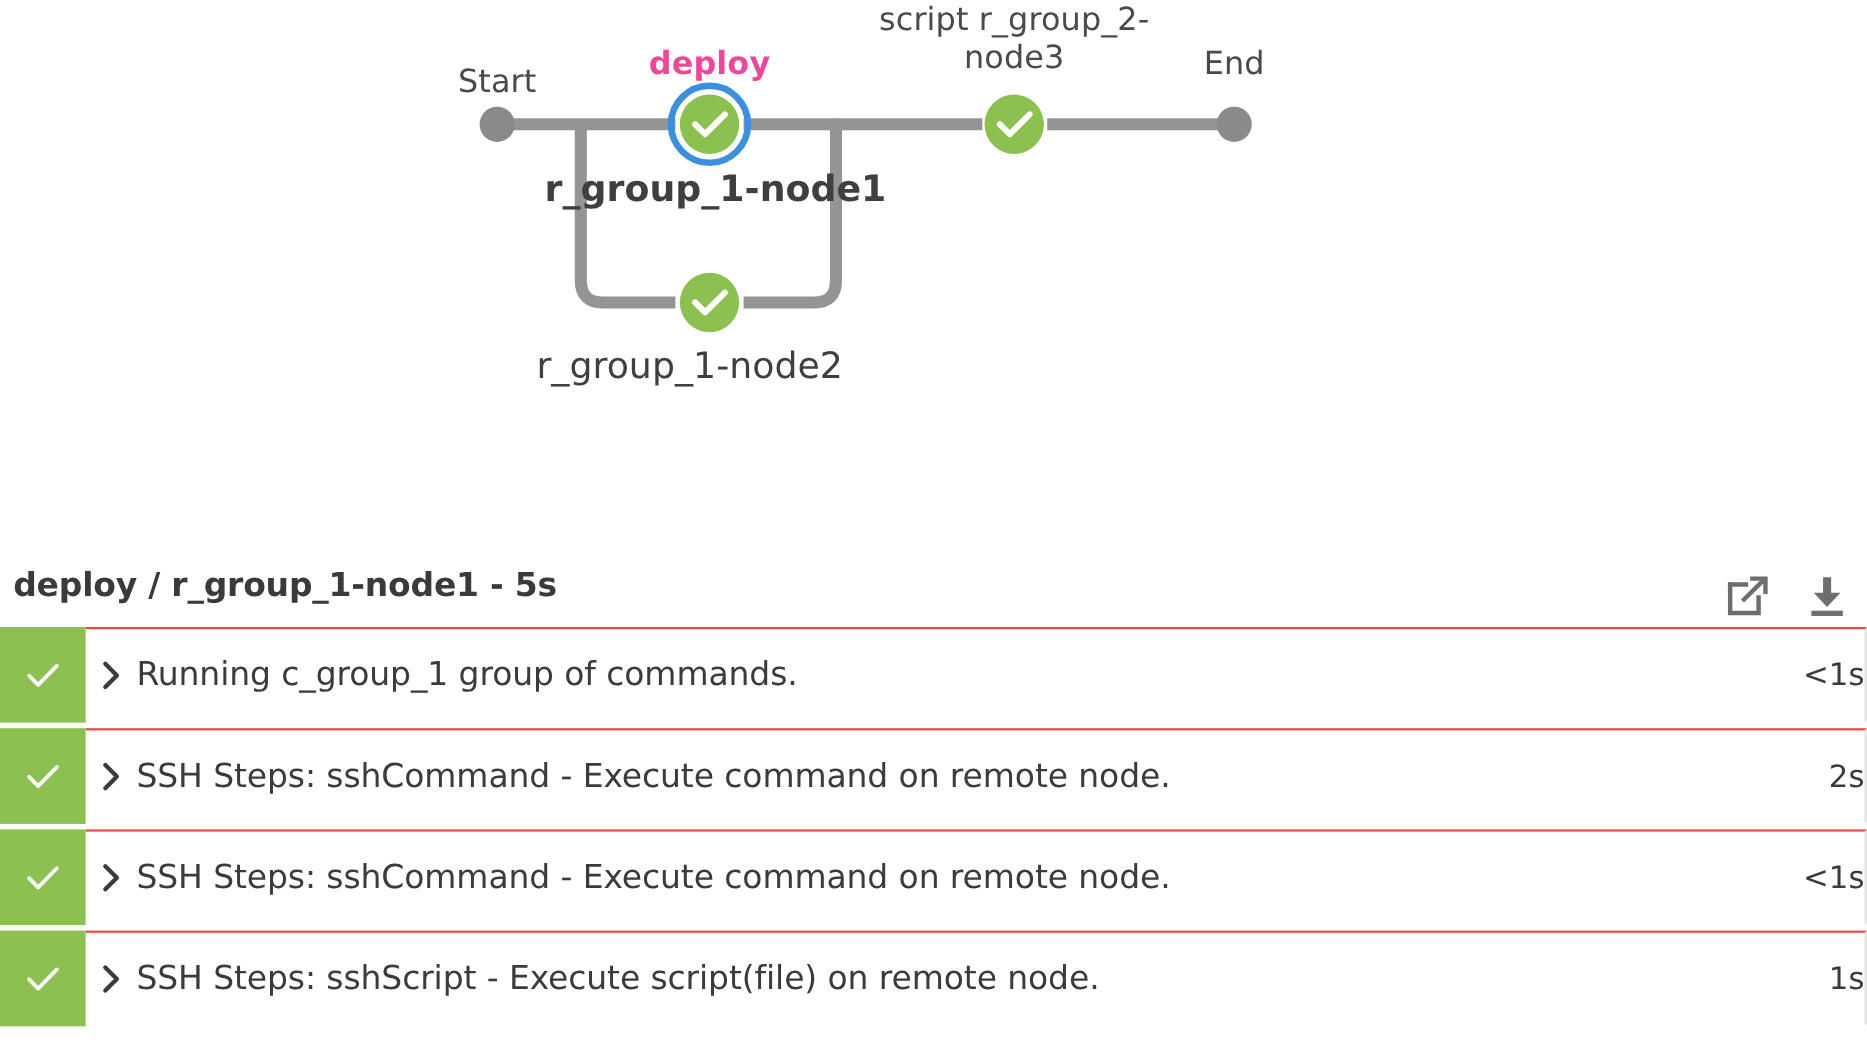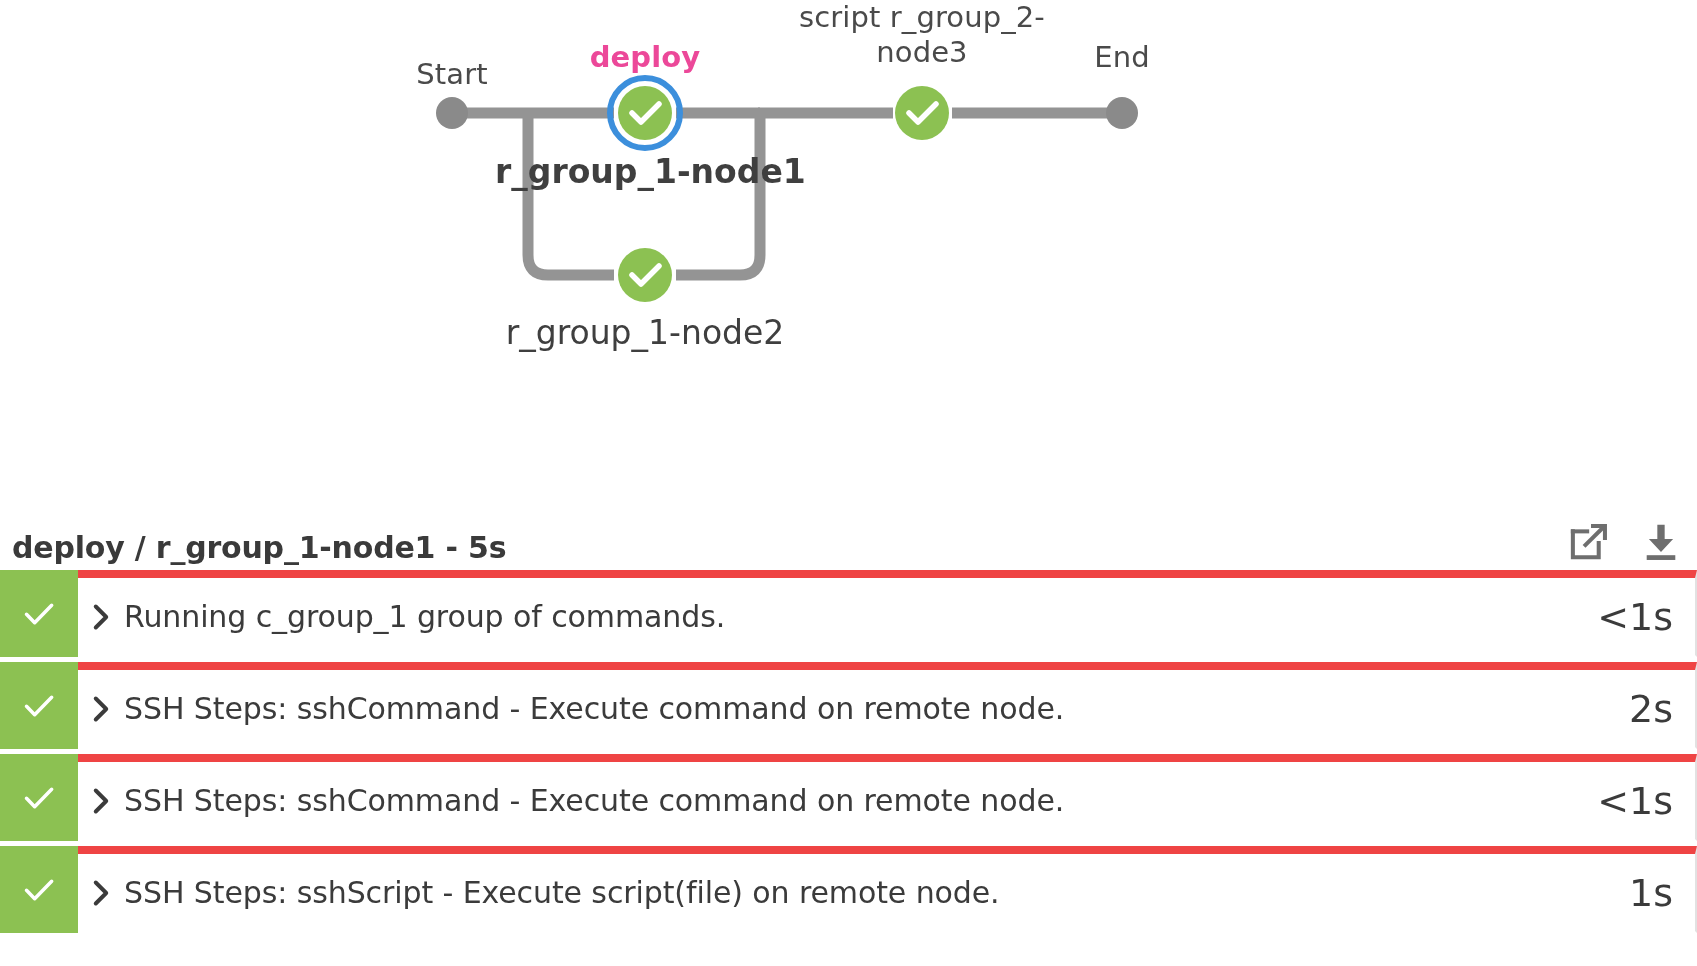--- a/index.html
+++ b/index.html
@@ -65,21 +65,21 @@
   #log-header {
     position: absolute;
     left: 0;
     top: 20px;
     width: 1697px;
     height: 80px;
   }
   #log-title {
     position: absolute;
     left: 12px;
-    top: 40px;
+    top: 25px;
     font-size: 30px;
     font-weight: bold;
     color: #3a3a3a;
     letter-spacing: -0.2px;
     white-space: nowrap;
   }
   .header-icons {
     position: absolute;
     right: 14px;
     top: 30px;
@@ -111,21 +111,21 @@
     flex: 0 0 78px;
     background: #8cc152;
     display: flex;
     align-items: center;
     justify-content: center;
   }
   .log-row .row-body {
     flex: 1 1 auto;
     display: flex;
     align-items: center;
-    border-top: 8px solid #ef4444;
+    border-top: 2px solid #ef4444;
     border-right: 2px solid #e2e2e2;
     border-bottom: 2px solid transparent;
     background: #ffffff;
     padding-left: 0;
     position: relative;
   }
   .chevron {
     flex: 0 0 auto;
     width: 46px;
     display: flex;
@@ -140,23 +140,22 @@
     letter-spacing: -0.1px;
   }
   .row-subtext {
     font-size: 29px;
     color: #b0b0b0;
     margin-left: 22px;
     white-space: nowrap;
   }
   .row-duration {
     margin-left: auto;
-    font-size: 38px;
+    font-size: 28px;
     color: #3b3b3b;
-    padding-right: 22px;
     white-space: nowrap;
   }
   .check-glyph {
     width: 40px;
     height: 40px;
   }
 </style>
 </head>
 <body>
 
@@ -201,21 +200,21 @@
 
   <div class="graph-label bold" style="left:565px; top:40px; width:160px;">deploy</div>
 
   <div class="graph-label" style="left:792px; top:0px; width:260px;">script r_group_2-
 node3</div>
 
   <div class="graph-label" style="left:1042px; top:40px; width:160px;">End</div>
 
   <div class="node-sublabel bold" style="left:495px; top:152px; width:300px;">r_group_1-node1</div>
 
-  <div class="node-sublabel" style="left:495px; top:313px; width:300px;">r_group_1-node2</div>
+  <div class="node-sublabel" style="left:477px; top:313px; width:300px;">r_group_1-node2</div>
 </div>
 
 <div id="log-panel">
 
   <div id="log-header">
     <div id="log-title">deploy / r_group_1-node1 - 5s</div>
 
     <div class="header-icons">
 
       <svg class="hicon" width="44" height="44" viewBox="0 0 24 24">

